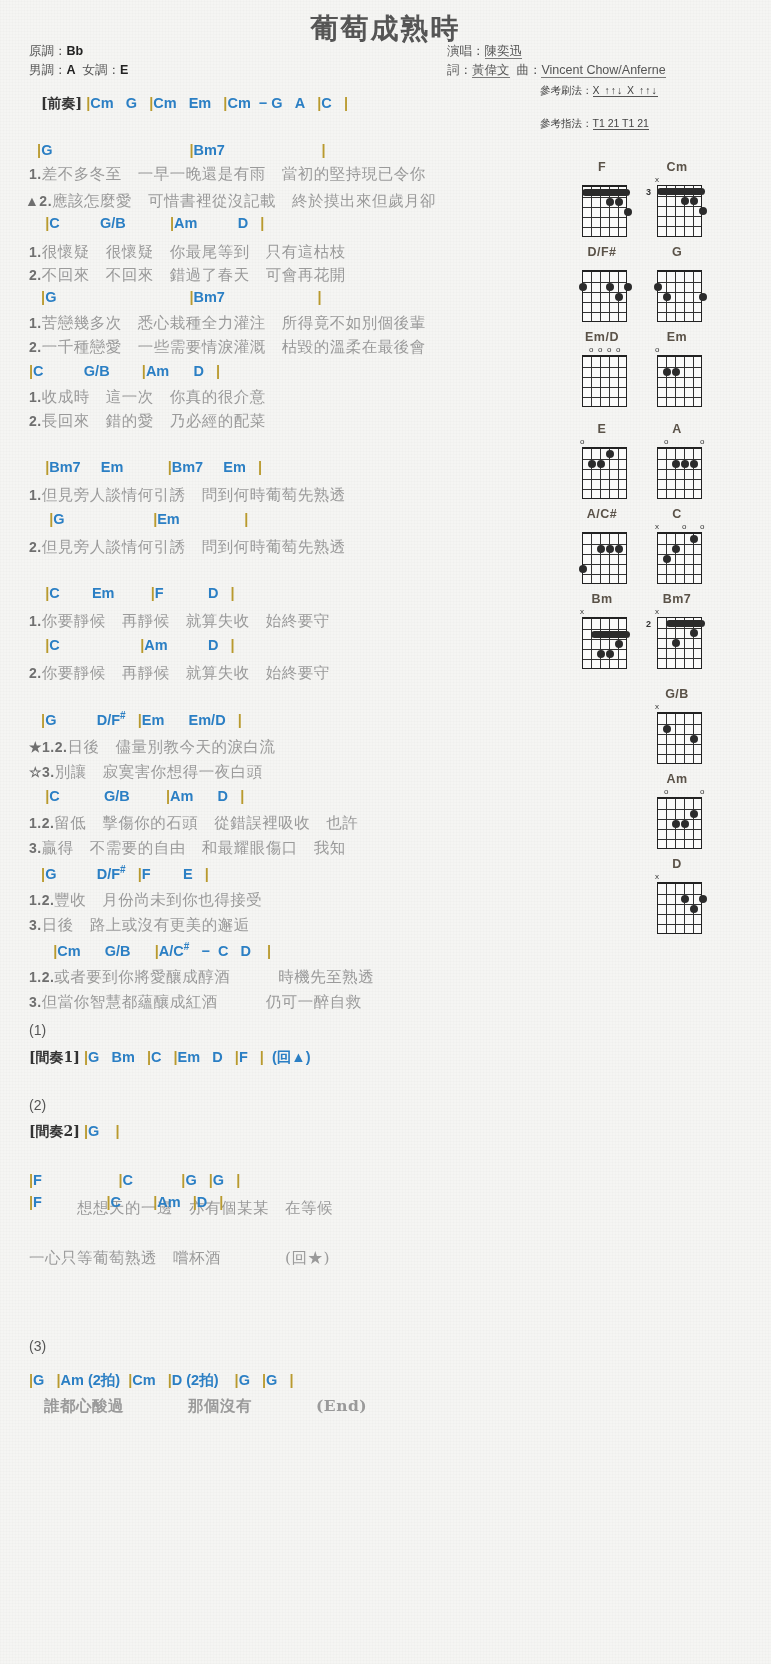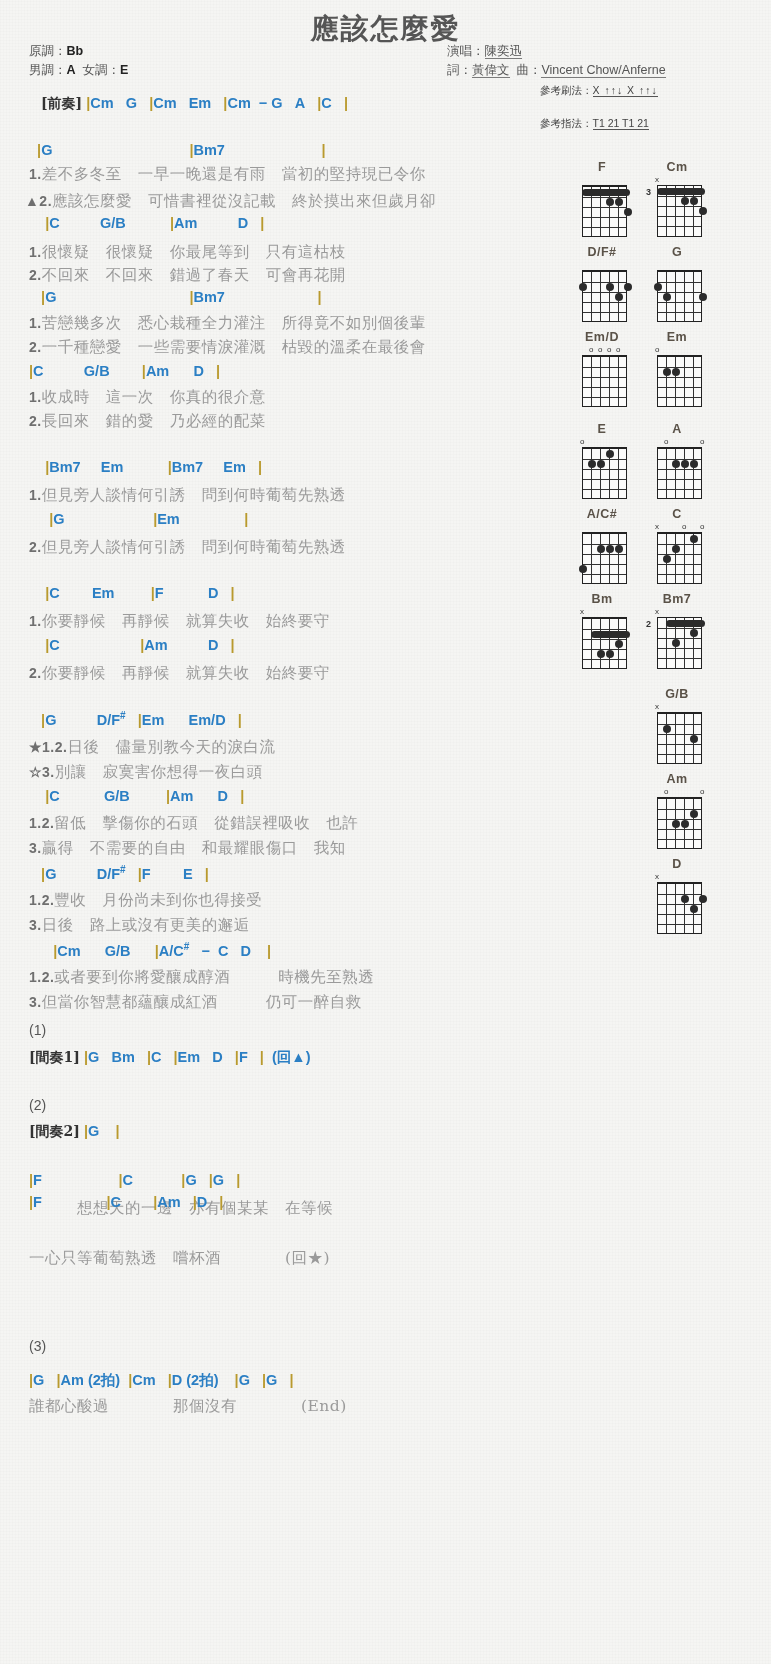--- a/index.html
+++ b/index.html
@@ -75,21 +75,21 @@
   .grid .v{position:absolute;top:0;bottom:0;width:1px;background:#333;}
   .grid .h{position:absolute;left:0;right:0;height:1px;background:#333;}
   .dot{position:absolute;width:8px;height:8px;border-radius:50%;background:#2b2b2b;}
   .barre{position:absolute;height:7px;border-radius:4px;background:#2b2b2b;}
 </style>
 </head>
 <body>
 
 <div class="page">
 
-  <div class="title">應該怎麼愛</div>
+  <div class="title">葡萄成熟時</div>
 
   <div class="meta m-orig">
     <span>原調：</span><b>Bb</b>
   </div>
   <div class="meta m-key">
     <span>男調：</span><b>A</b><span>&nbsp;&nbsp;</span><span>女調：</span><b>E</b>
   </div>
   <div class="meta m-singer">
     <span>演唱：</span><span class="underlined">陳奕迅</span>
   </div>
@@ -141,21 +141,21 @@
       <div class="line plain" style="top: 1022px; left: 29px;">(1)</div>
       <div class="line chordline" style="top: 1048px; left: 29px;"><span class="sectag">[間奏1]</span> <span class="bar">|</span>G&nbsp;&nbsp;&nbsp;Bm&nbsp;&nbsp;&nbsp;<span class="bar">|</span>C&nbsp;&nbsp;&nbsp;<span class="bar">|</span>Em&nbsp;&nbsp;&nbsp;D&nbsp;&nbsp;&nbsp;<span class="bar">|</span>F&nbsp;&nbsp;&nbsp;<span class="bar">|</span>&nbsp;&nbsp;(回▲)</div>
       <div class="line plain" style="top: 1097px; left: 29px;">(2)</div>
       <div class="line chordline" style="top: 1123px; left: 29px;"><span class="sectag">[間奏2]</span> <span class="bar">|</span>G&nbsp;&nbsp;&nbsp;&nbsp;<span class="bar">|</span></div>
       <div class="line chordline" style="top: 1172px; left: 29px;"><span class="bar">|</span>F&nbsp;&nbsp;&nbsp;&nbsp;&nbsp;&nbsp;&nbsp;&nbsp;&nbsp;&nbsp;&nbsp;&nbsp;&nbsp;&nbsp;&nbsp;&nbsp;&nbsp;&nbsp;&nbsp;<span class="bar">|</span>C&nbsp;&nbsp;&nbsp;&nbsp;&nbsp;&nbsp;&nbsp;&nbsp;&nbsp;&nbsp;&nbsp;&nbsp;<span class="bar">|</span>G&nbsp;&nbsp;&nbsp;<span class="bar">|</span>G&nbsp;&nbsp;&nbsp;<span class="bar">|</span></div>
       <div class="line lyricline" style="top: 1198px; left: 29px; margin-left: 48px;"><span class="num"></span>想想天的一邊　亦有個某某　在等候</div>
       <div class="line chordline" style="top: 1194px; left: 29px;"><span class="bar">|</span>F&nbsp;&nbsp;&nbsp;&nbsp;&nbsp;&nbsp;&nbsp;&nbsp;&nbsp;&nbsp;&nbsp;&nbsp;&nbsp;&nbsp;&nbsp;&nbsp;<span class="bar">|</span>C&nbsp;&nbsp;&nbsp;&nbsp;&nbsp;&nbsp;&nbsp;&nbsp;<span class="bar">|</span>Am&nbsp;&nbsp;&nbsp;<span class="bar">|</span>D&nbsp;&nbsp;&nbsp;<span class="bar">|</span></div>
       <div class="line lyricline" style="top: 1248px; left: 29px;"><span class="num"></span>一心只等葡萄熟透　嚐杯酒　　　　(回★)</div>
       <div class="line plain" style="top: 1338px; left: 29px;">(3)</div>
       <div class="line chordline" style="top: 1371px; left: 29px;"><span class="bar">|</span>G&nbsp;&nbsp;&nbsp;<span class="bar">|</span>Am&nbsp;(2拍)&nbsp;&nbsp;<span class="bar">|</span>Cm&nbsp;&nbsp;&nbsp;<span class="bar">|</span>D&nbsp;(2拍)&nbsp;&nbsp;&nbsp;&nbsp;<span class="bar">|</span>G&nbsp;&nbsp;&nbsp;<span class="bar">|</span>G&nbsp;&nbsp;&nbsp;<span class="bar">|</span></div>
-      <div class="line lyricline" style="top: 1396px; left: 29px;"><span class="num"></span>誰都心酸過　　　　那個沒有　　　　(End)</div>
+      <div class="line lyricline" style="top: 1396px; left: 44px; font-weight: bold;"><span class="num"></span>誰都心酸過　　　　那個沒有　　　　(End)</div>
     </div>
 
 
   <div class="diagrams" id="diagrams">
       <div class="dg" style="left: 10px; top: 0px;">
         <div class="dg-name">F</div>
         <div class="dg-wrap">
           <div class="dg-marks"></div>
           <div class="grid">
             <div class="v" style="left: 8px;"></div>

